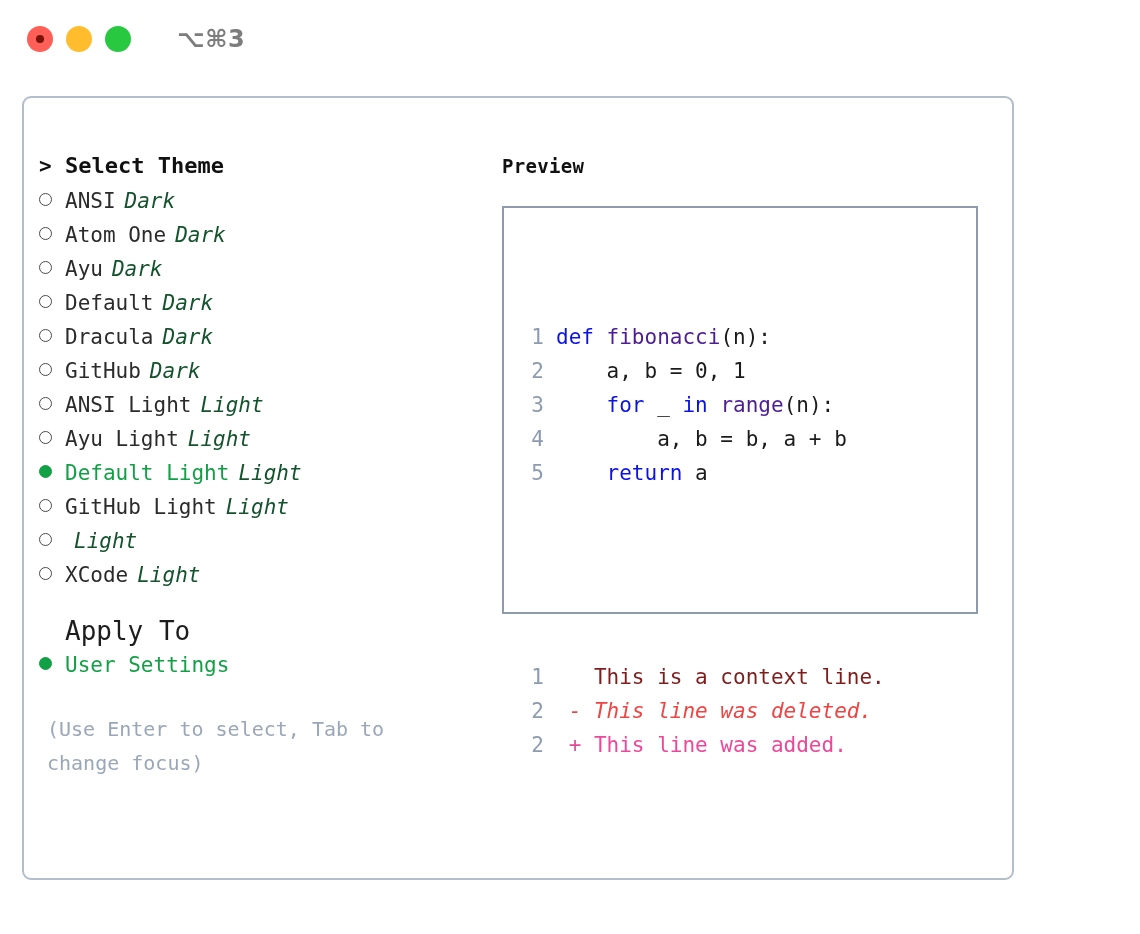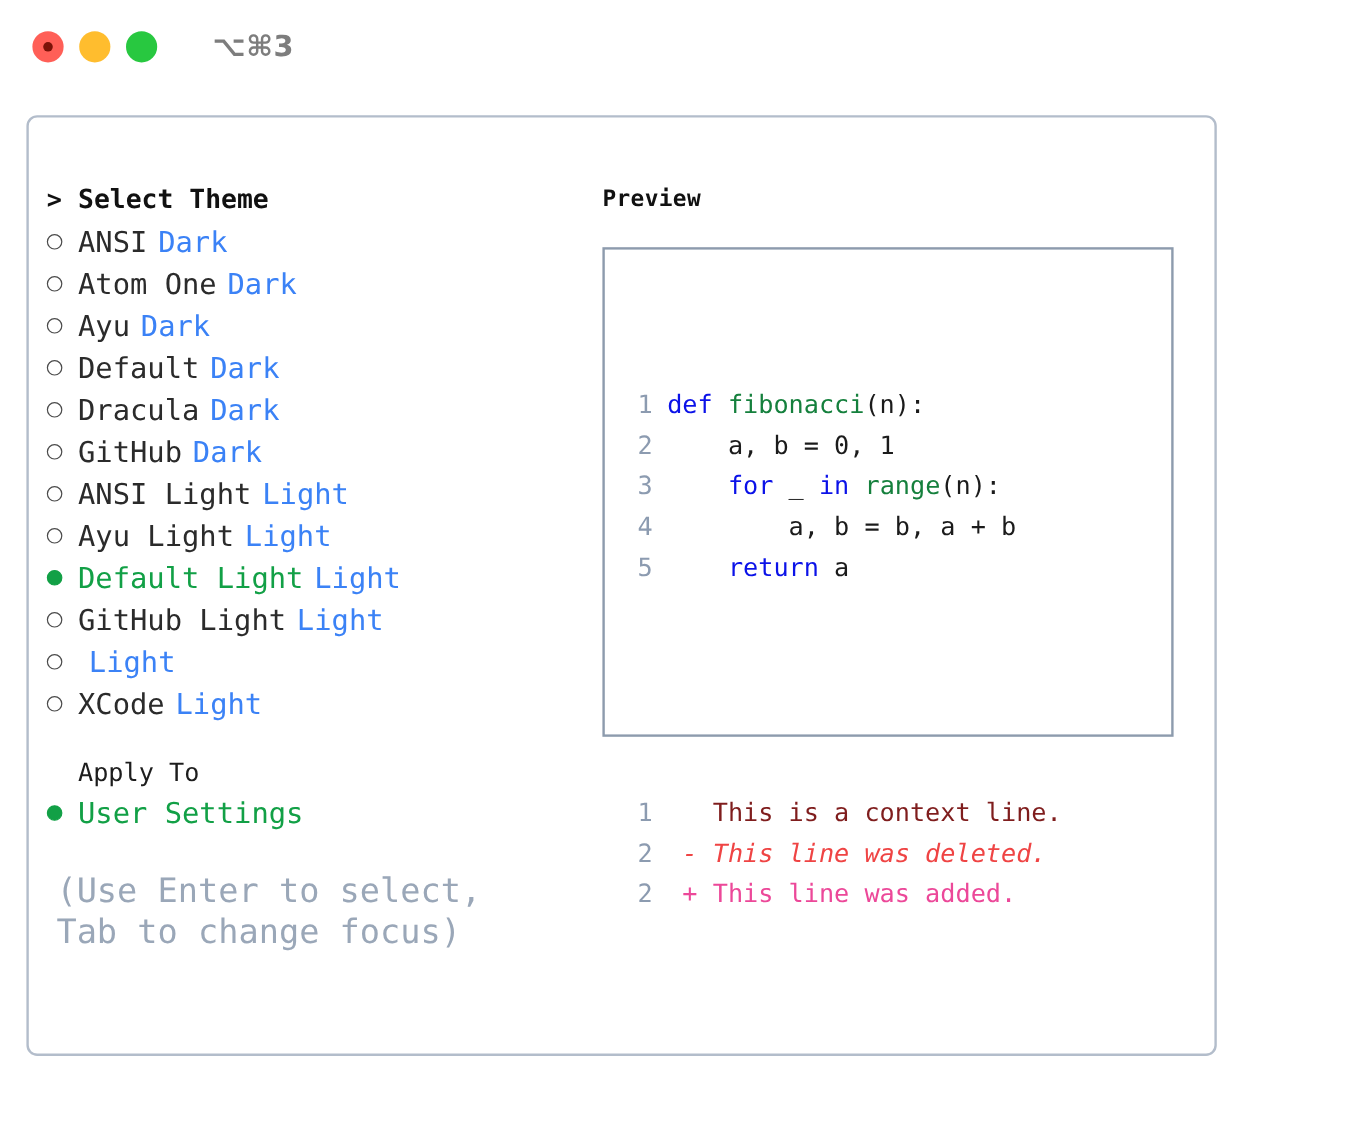--- a/index.html
+++ b/index.html
@@ -92,21 +92,21 @@
   .left-col {
     position: absolute;
     left: 15px;
     top: 50px;
     width: 430px;
   }
 
   .row {
     display: flex;
     align-items: baseline;
-    font-size: 24px;
+    font-size: 21px;
     line-height: 34px;
     white-space: pre;
     color: #2b2b2b;
   }
   .marker {
     display: inline-block;
     width: 26px;
     flex: 0 0 26px;
     text-align: left;
     font-size: 21px;
@@ -129,36 +129,37 @@
     position: relative;
     top: -2px;
   }
   .radio.filled {
     background: #12a046;
     border-color: #12a046;
   }
   .label { color: #2b2b2b; }
   .label.sel { color: #12a046; }
   .tag {
-    color: #3b82f6;
+    color: #14532d;
     margin-left: 9px;
+    font-style: italic;
   }
 
   .subheading {
-    font-size: 21px;
+    font-size: 26px;
     line-height: 34px;
     color: #1d1d1d;
     display: flex;
   }
   .gap-small { height: 22px; }
 
   .hint {
     margin-top: 30px;
     margin-left: 8px;
-    font-size: 28px;
+    font-size: 20px;
     line-height: 34px;
     color: #9aa7b8;
     width: 400px;
   }
 
   
   .right-col {
     position: absolute;
     left: 478px;
     top: 50px;
@@ -191,21 +192,21 @@
   .cline { display: flex; align-items: baseline; white-space: pre; }
   .lno {
     display: inline-block;
     width: 26px;
     flex: 0 0 26px;
     text-align: right;
     color: #8c9bb0;
     margin-right: 12px;
   }
   .kw   { color: #0b12e8; }
-  .fn   { color: #15803d; text-align: center; }
+  .fn   { color: #4c1d95; text-align: center; }
   .plain{ color: #1b1b1b; }
   .ctx  { color: #7f1d1d; }
   .del  { color: #ef4444; font-style: italic; }
   .add  { color: #ec4899; }
   .blank-line { height: 34px; }
 </style>
 </head>
 <body>
 
 <div id="app">

